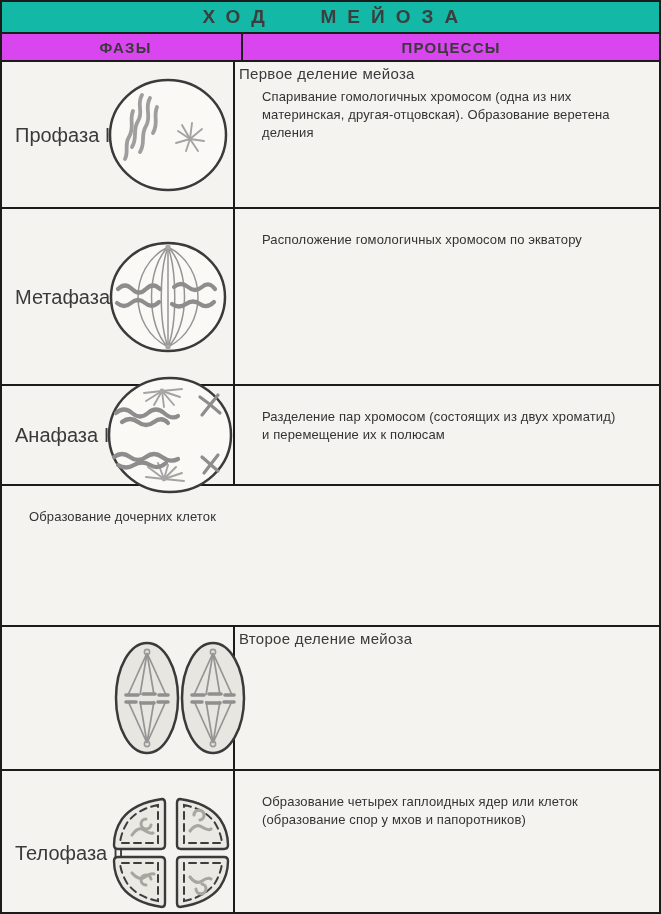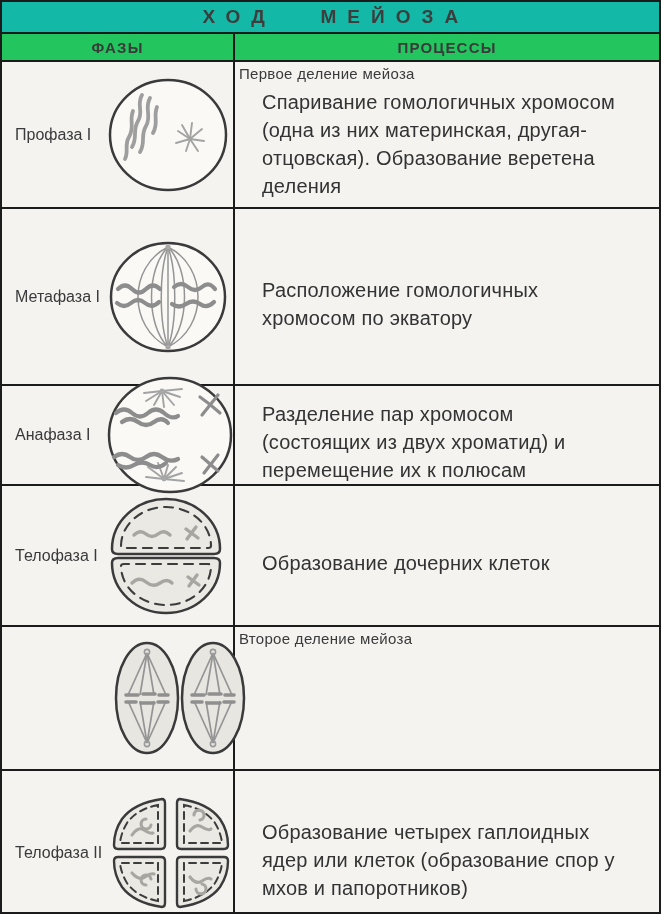--- a/index.html
+++ b/index.html
@@ -20,23 +20,24 @@
   }
   .title-row .title{
     font-size:19px;font-weight:600;color:#3d3d3d;
     letter-spacing:0.58em;word-spacing:1.5em;
     transform:translateX(0.28em);
     white-space:nowrap;
   }
   .header-row{
     height:30px;box-sizing:border-box;
     display:flex;
-    background:#22c55e;
+    background:#d946ef;
     border-top:2px solid #1b1b1b;
     border-bottom:2px solid #1b1b1b;
+    padding-left:8px;
   }
   .header-cell{
     box-sizing:border-box;
     display:flex;align-items:center;justify-content:center;
     font-size:15px;font-weight:700;color:#3a3a3a;letter-spacing:0.08em;
   }
   .header-cell.left{width:233px;border-right:2px solid #1b1b1b;}
   .header-cell.right{flex:1;}
   .row{
     display:flex;box-sizing:border-box;
@@ -44,37 +45,37 @@
   }
   .row.first{border-top:none;}
   .cell-left{
     position:relative;width:233px;box-sizing:border-box;
     border-right:2px solid #1b1b1b;
   }
   .phase-labels{
     position:absolute;left:13px;top:50%;transform:translateY(-50%);
     display:flex;flex-direction:column;gap:14px;
   }
-  .phase{font-size:16px;color:#3a3a3a;white-space:nowrap;}
+  .phase{font-size:20px;color:#3a3a3a;white-space:nowrap;}
   .fig{
     position:absolute;left:104px;top:50%;transform:translateY(-50%);
   }
   .cell-right{
     position:relative;flex:1;box-sizing:border-box;
-    display:flex;flex-direction:column;justify-content:center;
+    display:flex;flex-direction:column;justify-content:flex-start;
     padding:22px 36px 8px 27px;
   }
   .cell-right.with-section{padding-top:26px;}
   .section-label{
     position:absolute;top:3px;left:4px;
     font-size:15px;color:#3a3a3a;letter-spacing:0.02em;
     white-space:nowrap;
   }
   .process{
-    margin:0;font-size:20px;line-height:1.4;color:#333;
+    margin:0;font-size:13px;line-height:1.4;color:#333;
     letter-spacing:0.01em;
   }
   svg .outline{fill:#faf9f6;stroke:#3a3a3a;stroke-width:2.5;}
   svg .shaded{fill:#e8e6e1;stroke:#3a3a3a;stroke-width:2.5;}
   svg .halfcell{fill:#ebe9e4;stroke:#3a3a3a;stroke-width:2.5;stroke-linejoin:round;}
   svg .chrom{fill:none;stroke:#9e9e9e;stroke-width:3.8;stroke-linecap:round;}
   svg .chrom2{fill:none;stroke:#8d8d8d;stroke-width:4.2;stroke-linecap:round;}
   svg .spindle{fill:none;stroke:#949494;stroke-width:1.5;}
   svg .ray{fill:none;stroke:#a3a3a3;stroke-width:1.9;stroke-linecap:round;}
   svg .dashed{fill:none;stroke:#3c3c3c;stroke-width:2.1;stroke-dasharray:9 7;stroke-linecap:round;}
@@ -195,37 +196,20 @@
             <path d="M112,80 q-7,9 -14,18"></path>
         </g>
       </svg>
     </div>
     <div class="cell-right">
       <p class="process">Разделение пар хромосом (состоящих из двух хрома­тид) и перемещение их  к полюсам</p>
     </div>
   </div>
 
   <div class="row" style="height:141px">
-    <div class="cell-left">
-      <div class="phase-labels">
-        <div class="phase">Телофаза I</div>
-      </div>
-      <svg class="fig" width="120" height="118" viewBox="0 0 120 118">
-        <path class="halfcell" d="M6,52 A54,50 0 0 1 114,52 Q114,57 108,57 L12,57 Q6,57 6,52 Z"></path>
-        <path class="halfcell" d="M6,66 Q6,61 12,61 L108,61 Q114,61 114,66 A54,50 0 0 1 6,66 Z"></path>
-        <path class="dashed" d="M15,49 A45,39 0 0 1 105,49 Q105,51 102,51 L18,51 Q15,51 15,49 Z"></path>
-        <path class="dashed" d="M15,69 Q15,67 18,67 L102,67 Q105,67 105,69 A45,39 0 0 1 15,69 Z"></path>
-        <g class="squig">
-          <path d="M28,38 q6,-6 12,-1 t12,0 t12,1"></path>
-          <path d="M80,32 l12,9 M90,30 l-9,12"></path>
-          <path d="M26,86 q7,-7 14,-1 t14,1 t12,0"></path>
-          <path d="M82,80 l11,8 M91,78 l-8,11"></path>
-        </g>
-      </svg>
-    </div>
     <div class="cell-right">
       <p class="process">Образование дочерних клеток</p>
     </div>
   </div>
 
   <div class="row" style="height:144px">
     <div class="cell-left">
       <svg class="fig" style="left:112px" width="132" height="118" viewBox="0 0 132 118">
         <ellipse class="shaded" cx="33" cy="59" rx="31" ry="55"></ellipse>
         <ellipse class="shaded" cx="99" cy="59" rx="31" ry="55"></ellipse>

